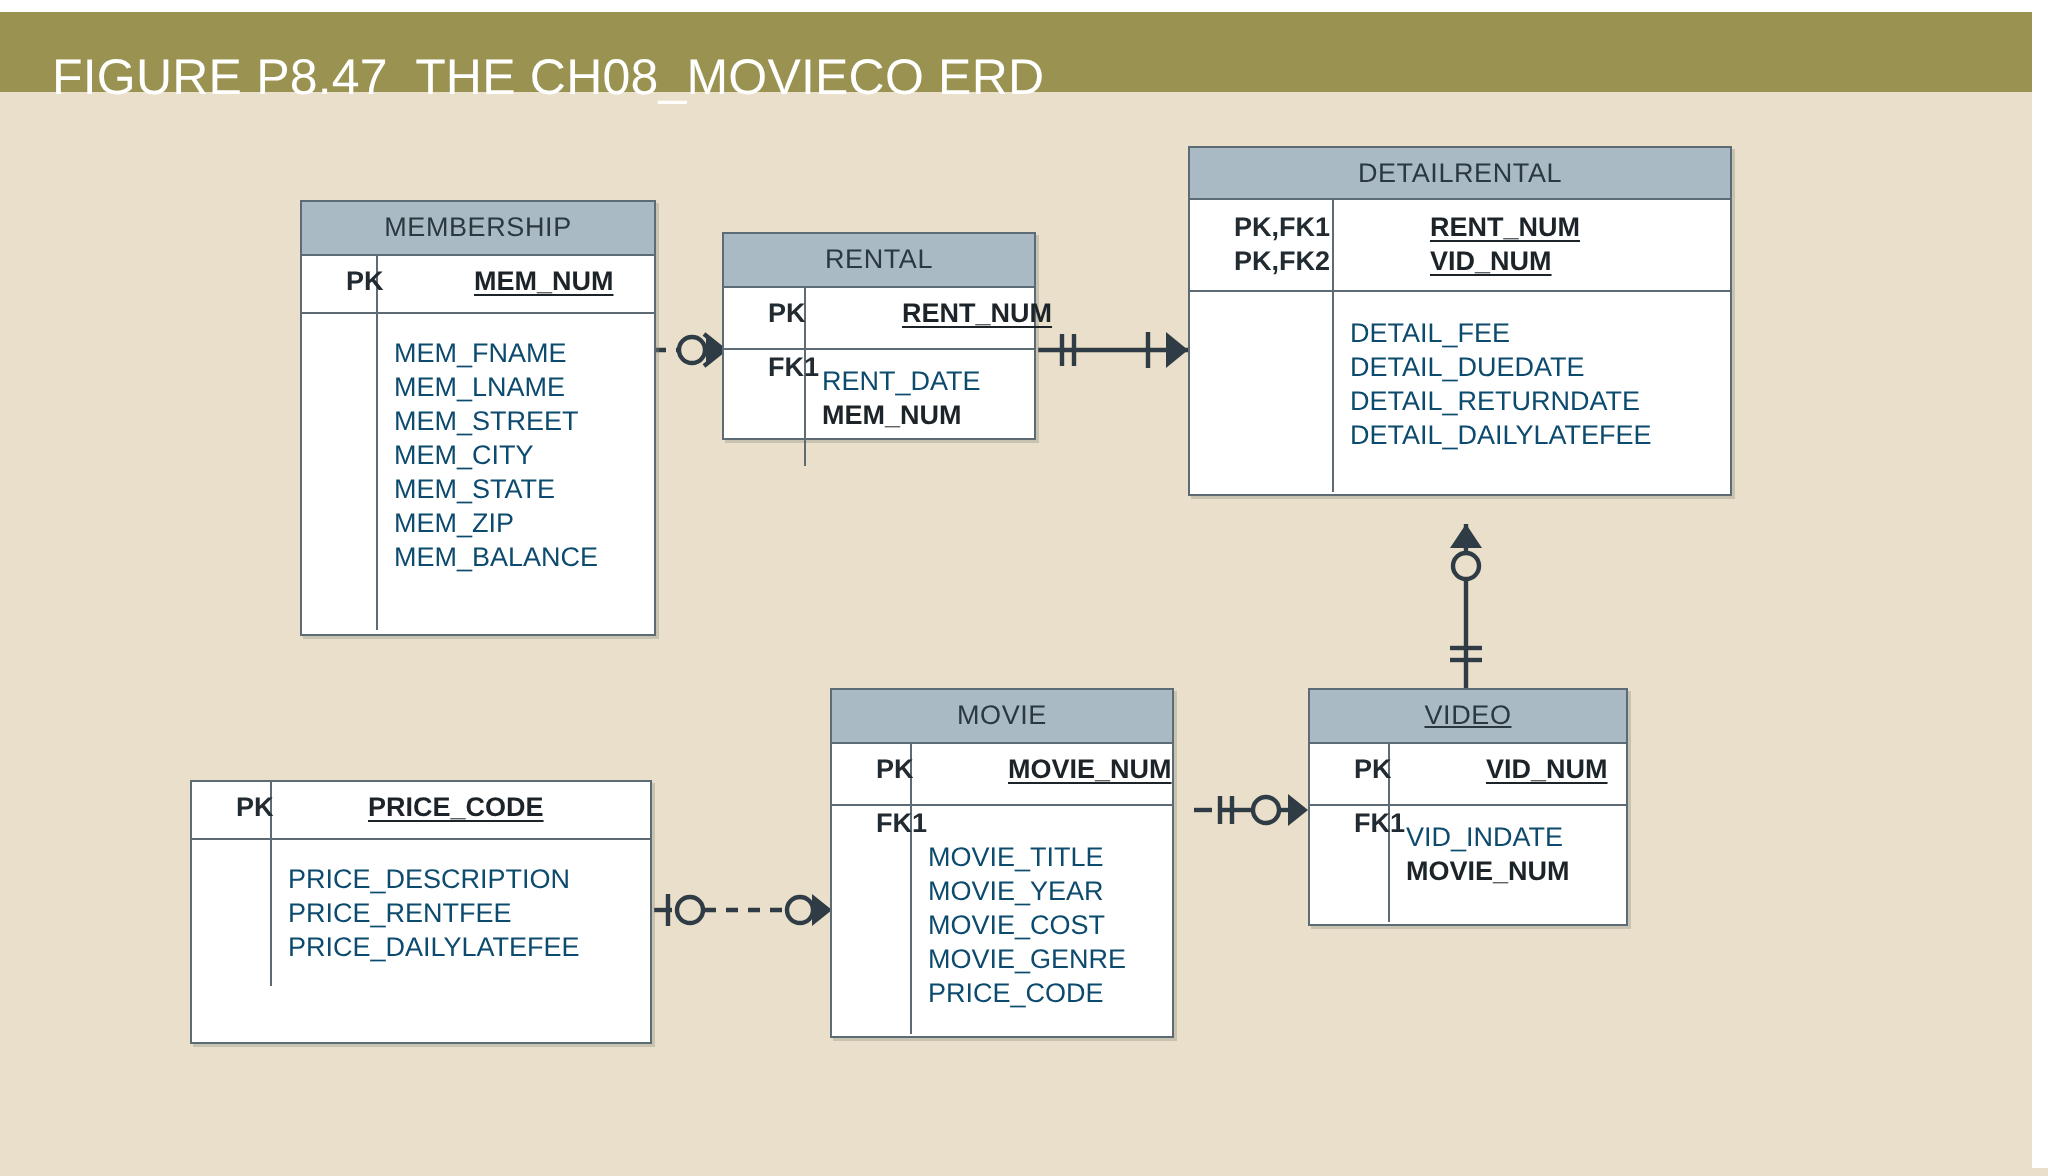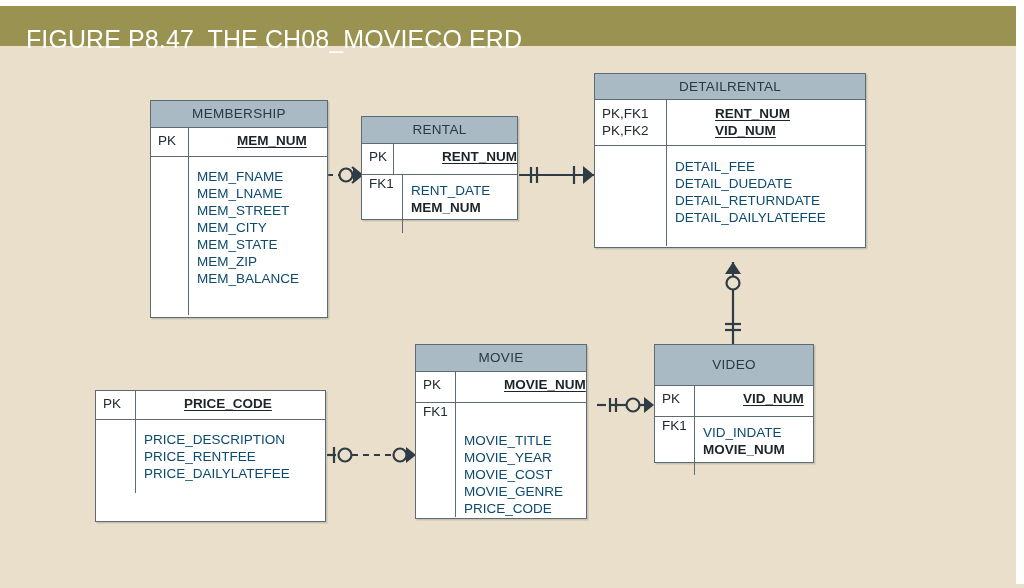--- a/index.html
+++ b/index.html
@@ -106,23 +106,23 @@
     padding-top: 4px;
     padding-bottom: 0;
   }
   .krow, .arow {
     font-size: 13.5px;
     line-height: 17px;
     color: #0c4a6e;
     white-space: nowrap;
   }
   .krow {
-    font-weight: normal;
+    font-weight: bold;
     color: #222b31;
-    padding-left: 7px;
+    padding-left: 22px;
   }
   .arow.pk {
     font-weight: bold;
     color: #1d2429;
     text-decoration: underline;
     text-underline-offset: 2px;
     padding-left: 40px;
   }
   .arow.fkbold {
     font-weight: bold;
@@ -278,32 +278,32 @@
         <div class="krow">PK</div>
       </div>
       <div class="attr-col top-align">
         <div class="arow pk">MOVIE_NUM</div>
       </div>
     </div>
     <div class="ent-section" style="height:114px;">
       <div class="key-col" style="width:40px; padding-bottom:6px;">
         <div class="krow">FK1</div>
       </div>
-      <div class="attr-col" style="padding-bottom:0;">
+      <div class="attr-col" style="padding-bottom:12px;">
         <div class="arow">MOVIE_TITLE</div>
         <div class="arow">MOVIE_YEAR</div>
         <div class="arow">MOVIE_COST</div>
         <div class="arow">MOVIE_GENRE</div>
         <div class="arow">PRICE_CODE</div>
       </div>
     </div>
   </div>
 
   <div class="entity" style="left:654px; top:344px; width:160px; height:119px;">
-    <div class="ent-header" style="height:41px;">VIDEO</div>
+    <div class="ent-header" style="height:27px;text-decoration:underline;">VIDEO</div>
     <div class="ent-section sec-divider" style="height:31px;">
       <div class="key-col top-align" style="width:40px;">
         <div class="krow">PK</div>
       </div>
       <div class="attr-col top-align">
         <div class="arow pk">VID_NUM</div>
       </div>
     </div>
     <div class="ent-section" style="height:58px;">
       <div class="key-col" style="width:40px;">

